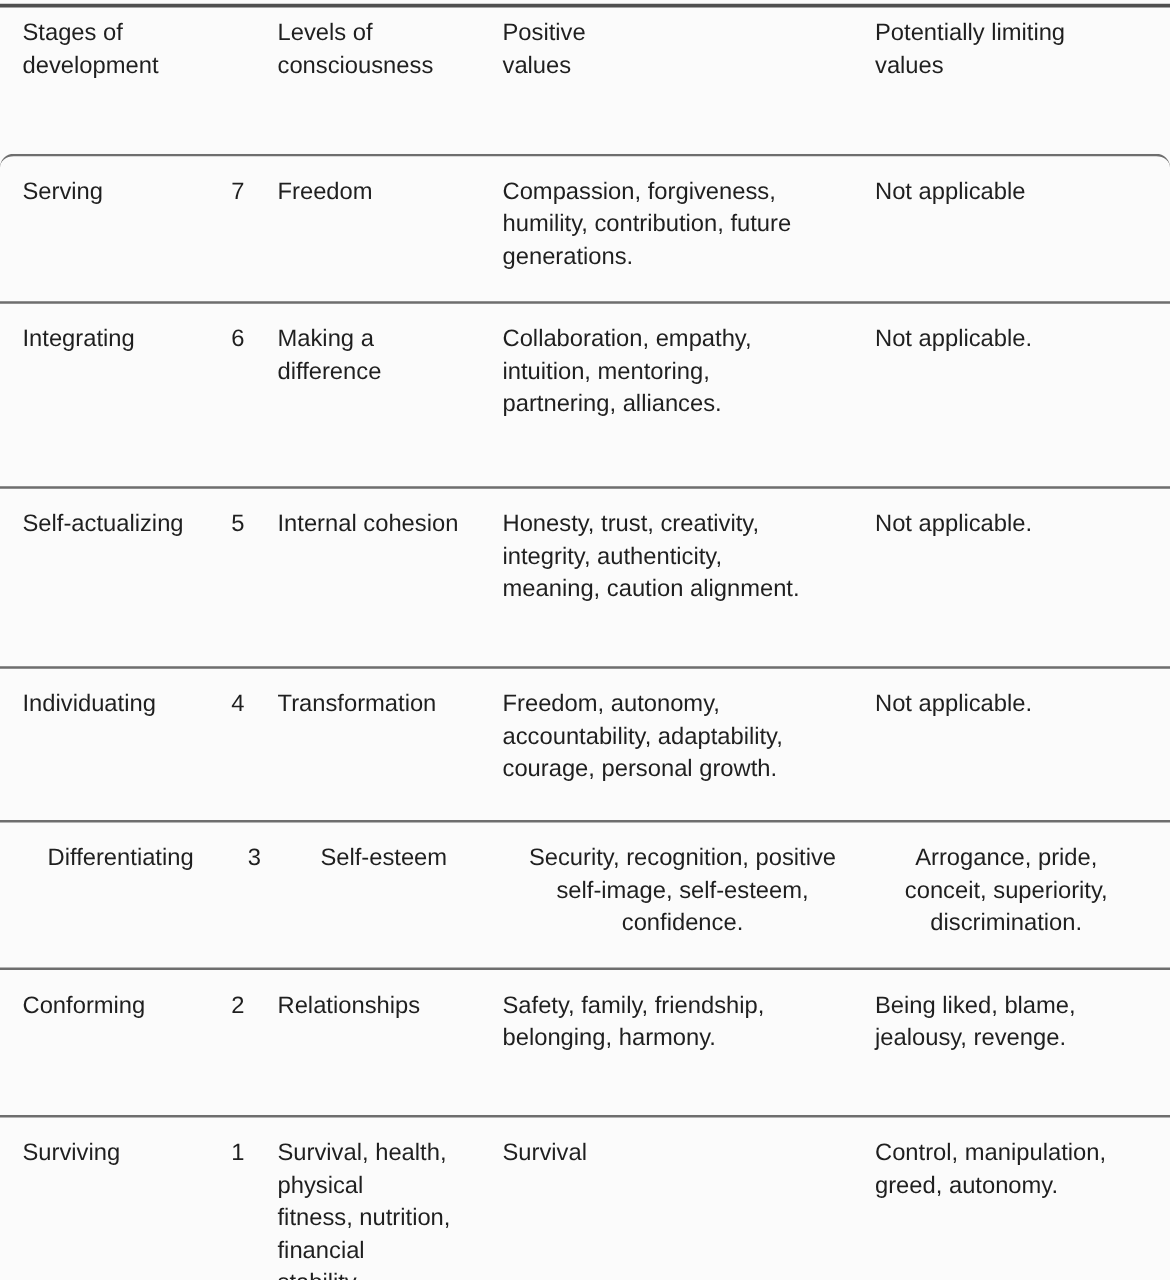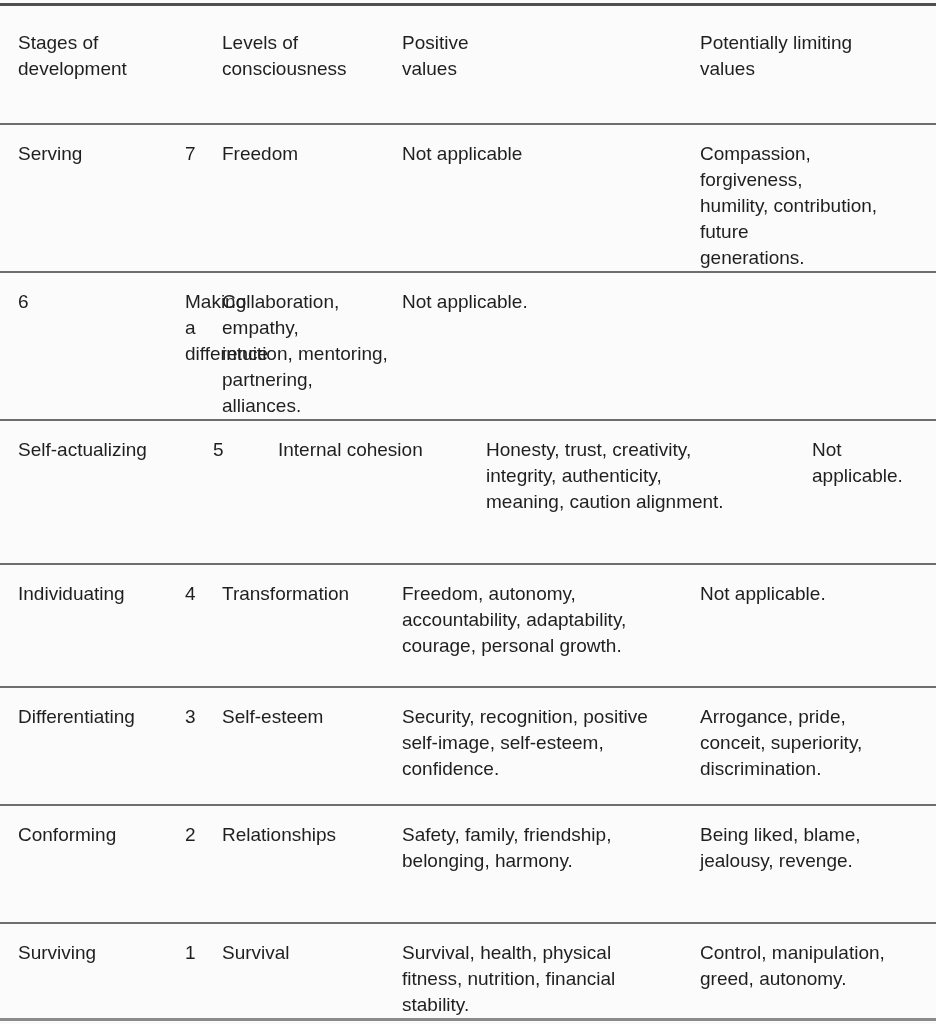--- a/index.html
+++ b/index.html
@@ -23,21 +23,21 @@
   }
   .grid-row {
     display: grid;
     grid-template-columns: 167px 37px 180px 298px 1fr;
     padding: 0 16px 0 18px;
     box-sizing: border-box;
     align-items: start;
   }
   .header-row {
     min-height: 117px;
-    padding-top: 24px;
+    padding-top: 8px;
   }
   .header-row .cell {
     font-size: 19px;
     line-height: 26px;
     white-space: pre-line;
   }
   .span2 { grid-column: 1 / span 2; }
   .data-row {
     border-top: 2px solid #6e6e6e;
     padding-top: 16px;
@@ -45,25 +45,25 @@
   .cell {
     font-size: 19px;
     line-height: 26px;
     white-space: pre-line;
     padding-right: 10px;
     box-sizing: border-box;
   }
   .num { padding-right: 0; }
   
   .data-row:nth-of-type(1) { min-height: 121px; }
-  .data-row:nth-of-type(2) { min-height: 118px; }
+  .data-row:nth-of-type(2) { min-height: 118px; border-radius: 11px; }
   .data-row:nth-of-type(3) { min-height: 148px; }
-  .data-row:nth-of-type(4) { min-height: 144px; gap: 28px; }
+  .data-row:nth-of-type(4) { min-height: 144px; }
   .data-row:nth-of-type(5) { min-height: 123px; }
-  .data-row:nth-of-type(6) { min-height: 118px; }
+  .data-row:nth-of-type(6) { min-height: 118px; text-align: center; }
   .data-row:nth-of-type(7) { min-height: 118px; }
 </style>
 </head>
 <body>
 
 <div class="page">
   <div class="table">
 
     <div class="grid-row header-row">
       <div class="cell span2">Stages of
@@ -73,27 +73,28 @@
       <div class="cell">Positive
 values</div>
       <div class="cell">Potentially limiting
 values</div>
     </div>
 
     <div class="grid-row data-row">
       <div class="cell">Serving</div>
       <div class="cell num">7</div>
       <div class="cell">Freedom</div>
-      <div class="cell">Not applicable</div>
       <div class="cell">Compassion, forgiveness,
 humility, contribution, future
 generations.</div>
+      <div class="cell">Not applicable</div>
     </div>
 
     <div class="grid-row data-row">
+      <div class="cell">Integrating</div>
       <div class="cell num">6</div>
       <div class="cell">Making a
 difference</div>
       <div class="cell">Collaboration, empathy,
 intuition, mentoring,
 partnering, alliances.</div>
       <div class="cell">Not applicable.</div>
     </div>
 
     <div class="grid-row data-row">
@@ -134,22 +135,22 @@
       <div class="cell">Relationships</div>
       <div class="cell">Safety, family, friendship,
 belonging, harmony.</div>
       <div class="cell">Being liked, blame,
 jealousy, revenge.</div>
     </div>
 
     <div class="grid-row data-row">
       <div class="cell">Surviving</div>
       <div class="cell num">1</div>
-      <div class="cell">Survival</div>
       <div class="cell">Survival, health, physical
 fitness, nutrition, financial
 stability.</div>
+      <div class="cell">Survival</div>
       <div class="cell">Control, manipulation,
 greed, autonomy.</div>
     </div>
 
   </div>
 </div>
 
 </body></html>

